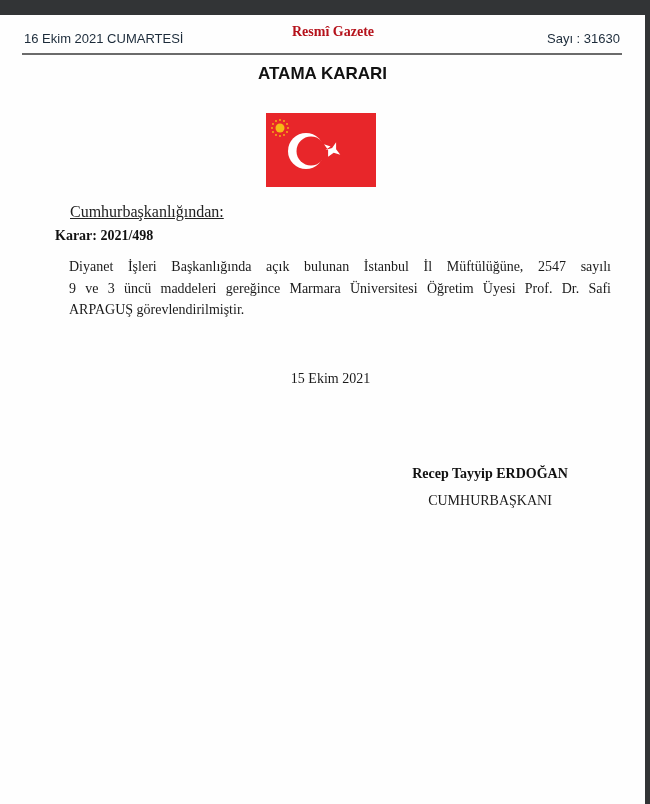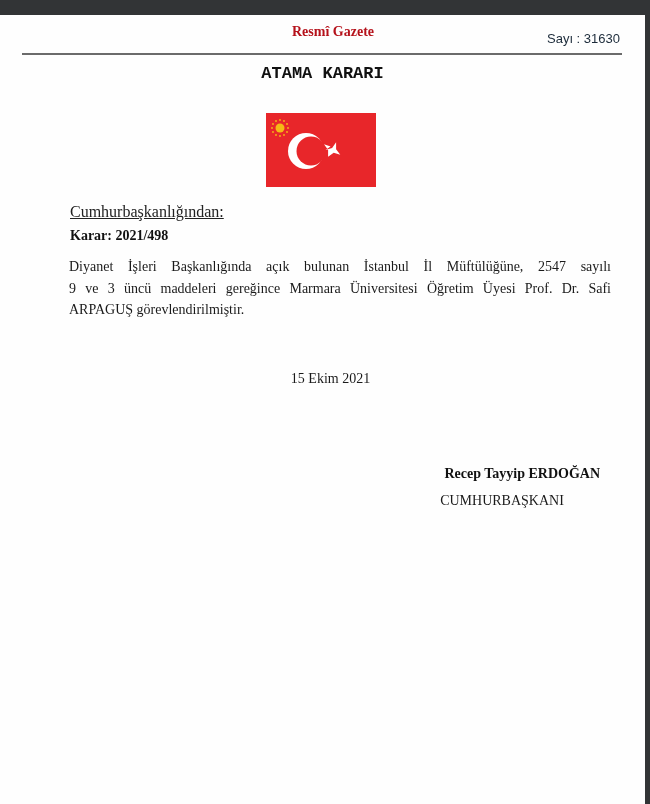--- a/index.html
+++ b/index.html
@@ -25,59 +25,60 @@
       position: absolute; left: 0; right: 0; top: 9px; text-align: center;
       font-family: "Liberation Serif", serif; font-weight: bold; font-size: 14px; color: #b5121b;
       padding-left: 22px;
     }
     .hdr-issue {
       position: absolute; right: 2px; top: 16px;
       font-family: "Liberation Sans", sans-serif; font-size: 13px; color: #1c2b3a; text-align: right;
     }
     .doc-title {
       position: absolute; left: 0; width: 645px; top: 49px; text-align: center;
-      font-family: Liberation Mono, monospace; font-weight: bold; font-size: 17px; color: #111;
+      font-family: Liberation Sans, sans-serif; font-weight: bold; font-size: 17px; color: #111;
       padding-left: 0;
     }
     .flag {
       position: absolute; left: 266px; top: 98px; width: 110px; height: 74px;
     }
     .issuer {
       position: absolute; left: 70px; top: 188px;
       font-family: "Liberation Serif", serif; font-size: 16px; color: #222; text-decoration: underline;
     }
     .decision {
-      position: absolute; left: 70px; top: 213px;
+      position: absolute; left: 55px; top: 213px;
       font-family: "Liberation Serif", serif; font-weight: bold; font-size: 14px; color: #111;
     }
     .body-text {
       position: absolute; left: 69px; top: 241px; width: 542px;
       font-family: "Liberation Serif", serif; font-size: 14px; line-height: 21.5px; color: #1a1a1a;
       text-align: justify; text-indent: 0;
     }
     .body-text span { display: block; }
     .body-text .just { text-align-last: justify; }
     .sign-date {
       position: absolute; left: 0; width: 645px; top: 356px; text-align: center;
       font-family: "Liberation Serif", serif; font-size: 14px; color: #1a1a1a; padding-left: 8px;
     }
     .signer-name {
-      position: absolute; left: 380px; width: 220px; top: 451px; text-align: right;
+      position: absolute; left: 380px; width: 220px; top: 451px; text-align: center;
       font-family: "Liberation Serif", serif; font-weight: bold; font-size: 14px; color: #111;
     }
     .signer-title {
-      position: absolute; left: 392px; width: 220px; top: 478px; text-align: center;
+      position: absolute; left: 380px; width: 220px; top: 478px; text-align: center;
       font-family: "Liberation Serif", serif; font-size: 14px; color: #1a1a1a;
     }
   </style>
 </head>
 <body>
 
 <div class="page">
   <div class="hdr">
+    <span class="hdr-date">16 Ekim 2021 CUMARTESİ</span>
     <span class="hdr-title">Resmî Gazete</span>
     <span class="hdr-issue">Sayı : 31630</span>
   </div>
 
   <div class="doc-title">ATAMA KARARI</div>
 
   <svg class="flag" viewBox="0 0 110 74" width="110" height="74">
     <rect x="0" y="0" width="110" height="74" fill="#e8262a"></rect>
     <g>
       <circle cx="14" cy="15" r="4.5" fill="#f5b915"></circle>

